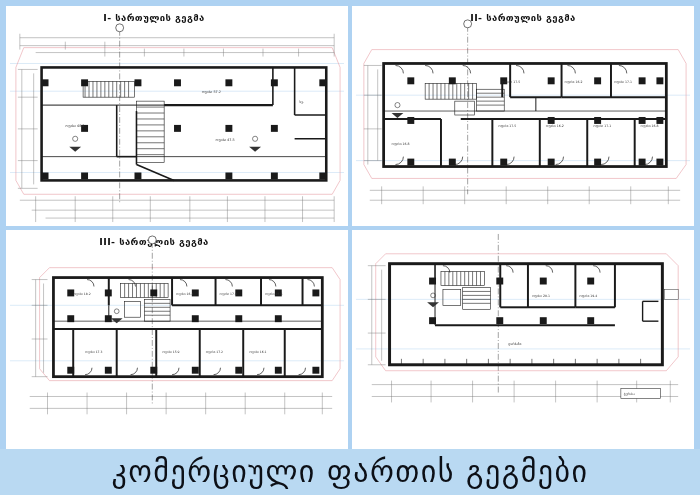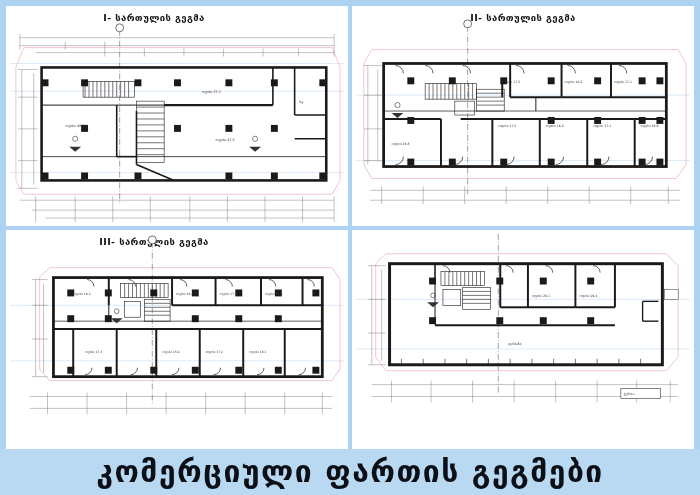--- a/index.html
+++ b/index.html
@@ -44,21 +44,21 @@
   svg.plan{display:block;width:100%;height:100%;}
 
   
   .banner{
     position:absolute;left:0;bottom:0;width:700px;height:46px;
     background:#b9d9f2;
     display:flex;align-items:center;justify-content:center;
   }
   .banner-text{
     font-size:30px;
-    font-weight:bold;
+    font-weight:normal;
     color:#0c0f16;
     letter-spacing:1.5px;
     white-space:nowrap;
     line-height:1;
   }
 </style>
 </head>
 <body>
 
 <div class="sheet">

